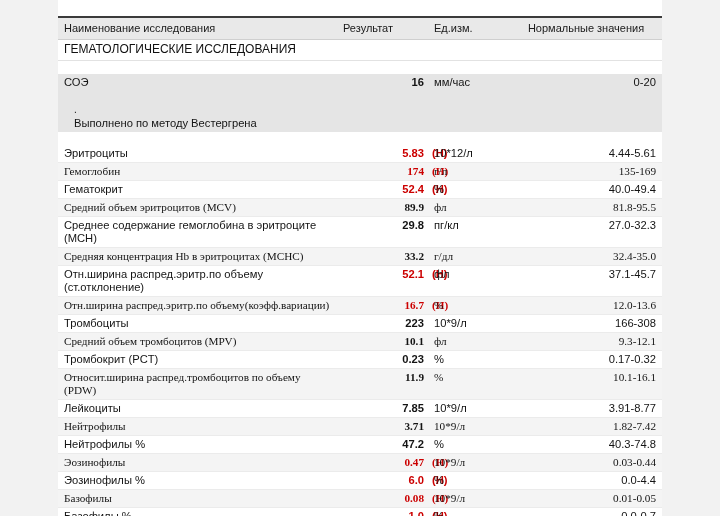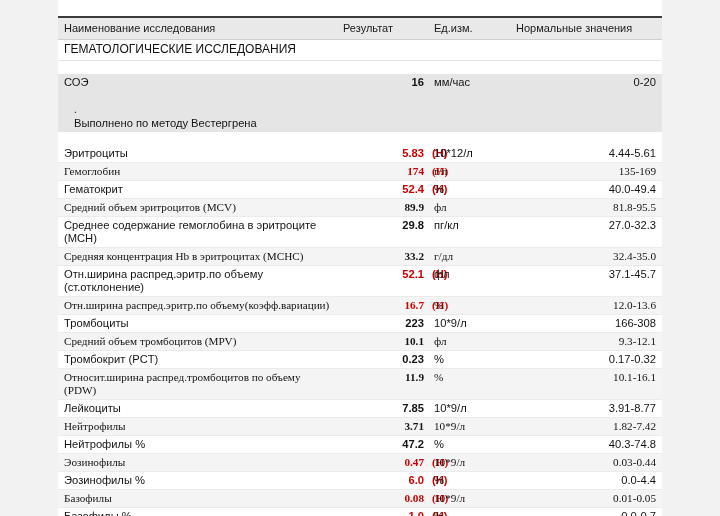--- a/index.html
+++ b/index.html
@@ -58,21 +58,21 @@
     color: #1a1a1a;
     padding: 4px 6px 5px 6px;
     background: #e9e9e9;
     border-top: 2px solid #3b3b3b;
     border-bottom: 1px solid #cfcfcf;
     vertical-align: bottom;
     white-space: nowrap;
   }
   thead th.th-res { text-align: center; padding-right: 34px; }
   thead th.th-unit { text-align: left; }
-  thead th.th-norm { text-align: left; }
+  thead th.th-norm { text-align: center; }
 
   tr.section td {
     padding: 3px 6px 4px 6px;
     font-size: 12px;
     color: #111;
     background: #ffffff;
     border-bottom: 1px solid #e2e2e2;
   }
 
   tr.spacer td {

